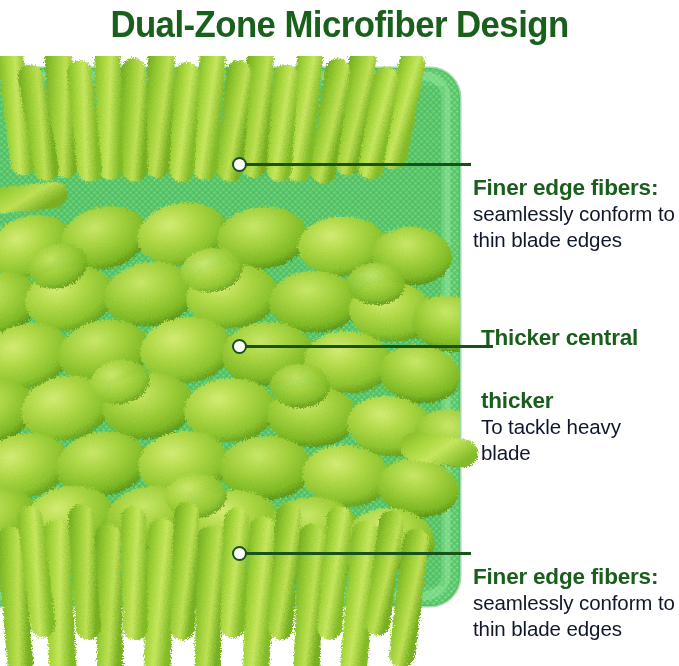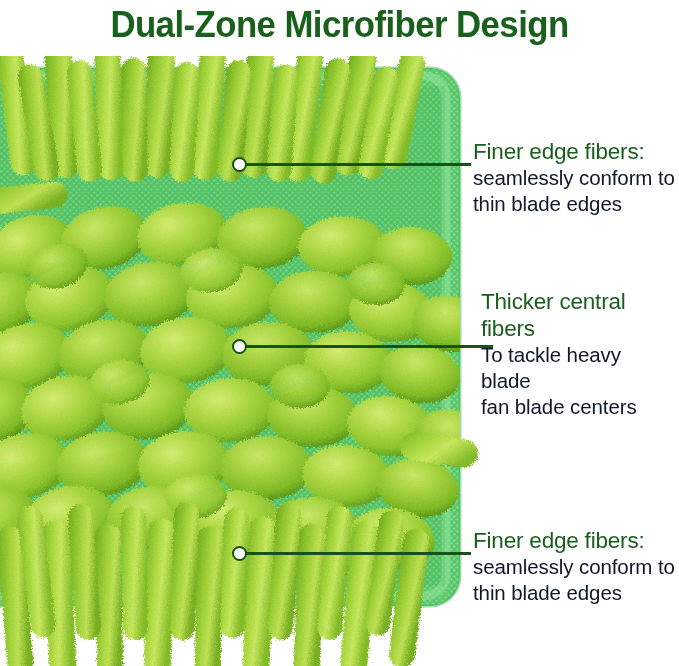--- a/index.html
+++ b/index.html
@@ -51,24 +51,25 @@
   }
   .leader {
     position:absolute;
     height:2.5px;
     background:#17521a;
     z-index:3;
   }
   .txtblock { position:absolute; z-index:5; }
   .hd {
     color:#1a5e1d;
-    font-weight:normal;
+    font-weight:bold;
     font-size:22.5px;
     line-height:27px;
     letter-spacing:-0.2px;
+    margin-top:36px;
   }
   .bd {
     color:#0f172a;
     font-size:20.5px;
     line-height:26px;
     letter-spacing:-0.1px;
   }
 </style>
 </head>
 <body>
@@ -267,23 +268,22 @@
       <div class="bd">seamlessly conform to</div>
       <div class="bd">thin blade edges</div>
     </div>
   </div>
 
   <div class="callout">
     <div class="leader" style="left:245px; top:345px; width:248px;"></div>
     <div class="dot" style="left:232px; top:339px;"></div>
     <div class="txtblock" style="left:481px; top:288px; width:182px;">
       <div class="hd">Thicker central</div>
-      <div class="hd">fibers</div>
+      <div class="hd">thicker</div>
       <div class="bd">To tackle heavy blade</div>
-      <div class="bd">fan blade centers</div>
     </div>
   </div>
 
   <div class="callout">
     <div class="leader" style="left:245px; top:552px; width:226px;"></div>
     <div class="dot" style="left:232px; top:546px;"></div>
     <div class="txtblock" style="left:473px; top:527px; width:206px;">
       <div class="hd">Finer edge fibers:</div>
       <div class="bd">seamlessly conform to</div>
       <div class="bd">thin blade edges</div>

